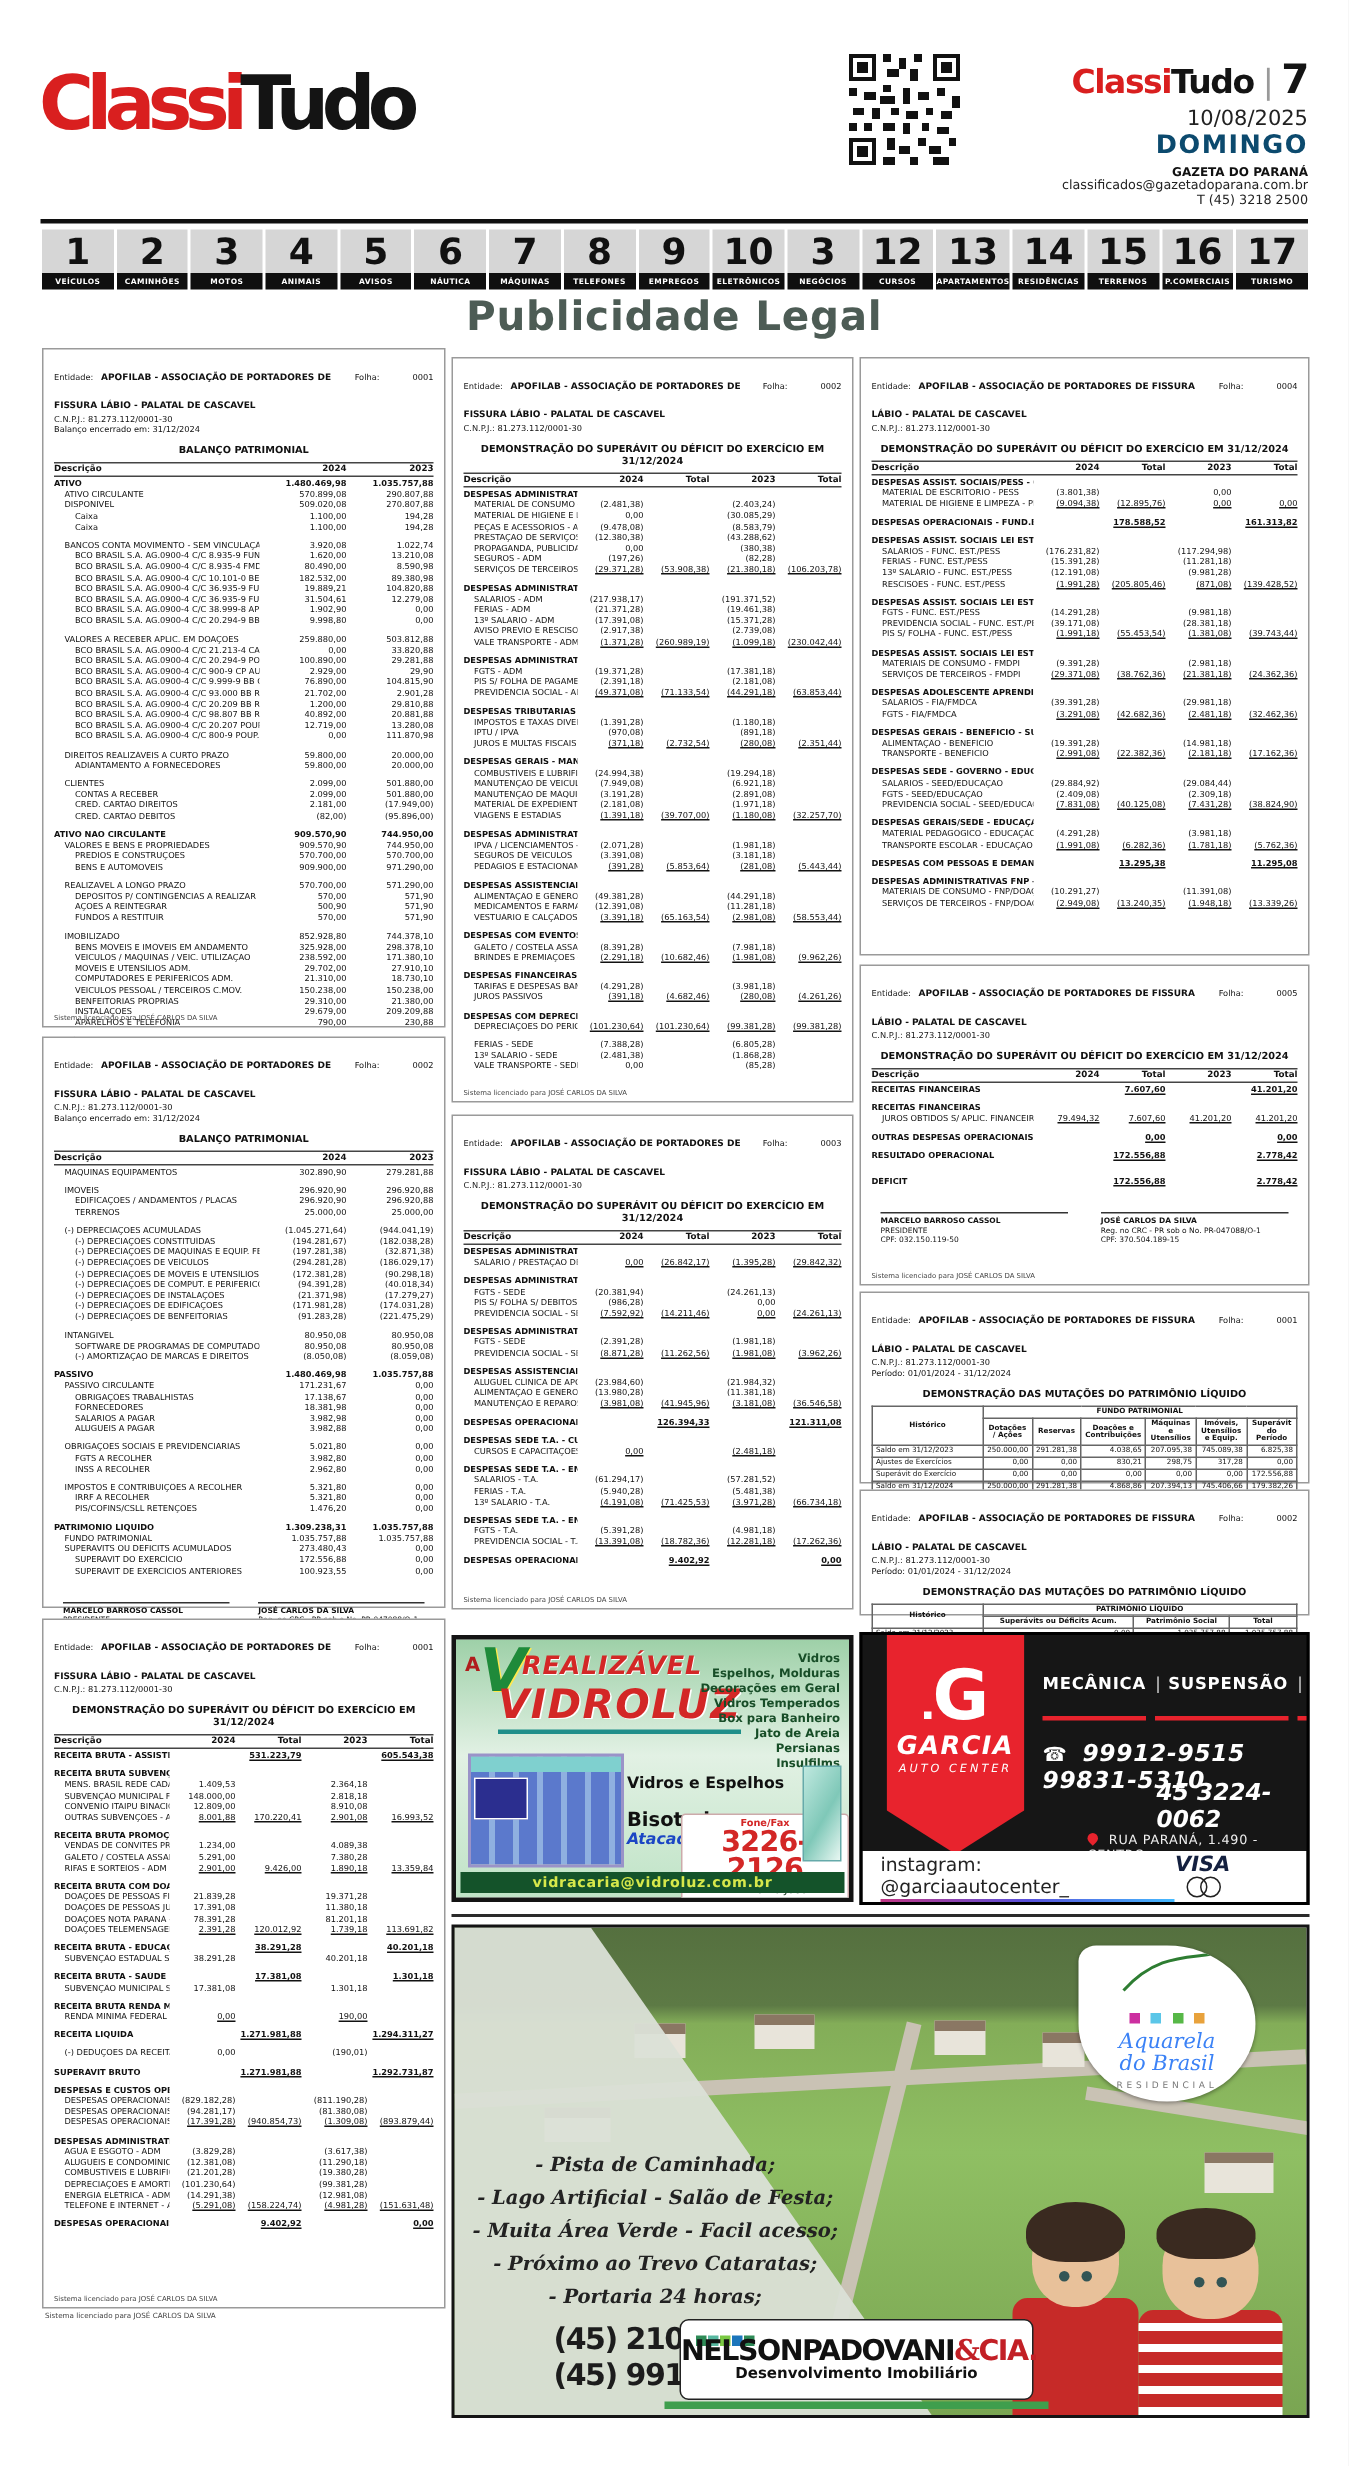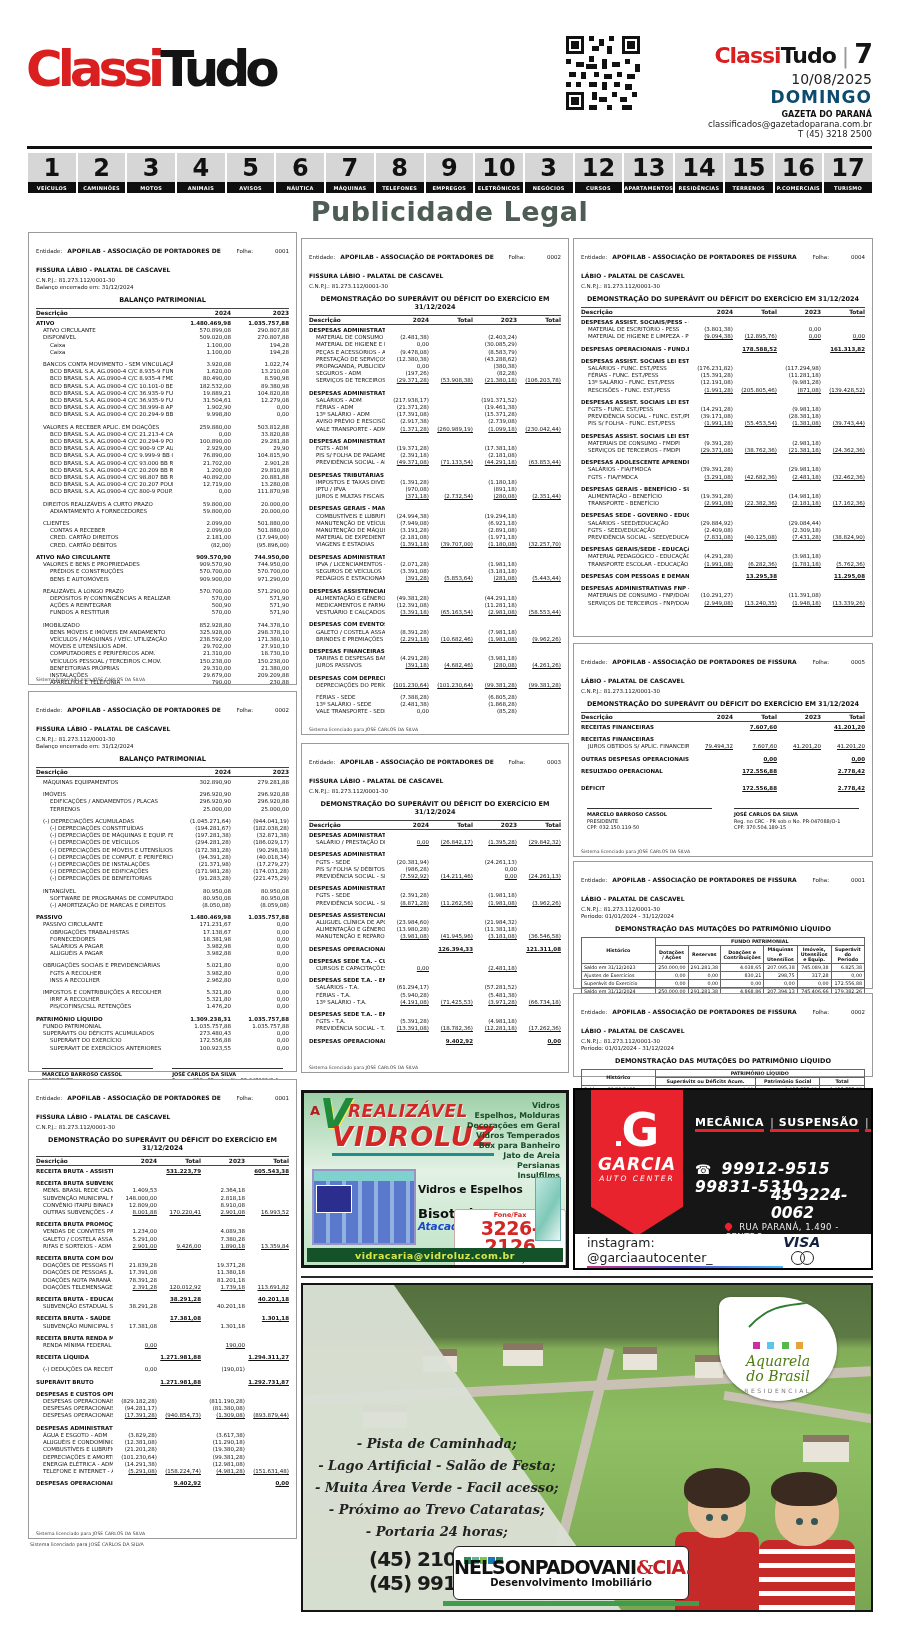--- a/index.html
+++ b/index.html
@@ -77,21 +77,21 @@
   .vid .glass{position:absolute;right:5px;top:84px;width:24px;height:62px;background:linear-gradient(120deg,#bfe8df,#7fc8b8 55%,#e8f7f2);border:1px solid #6aa;}
   .vid .mail{position:absolute;left:3px;right:3px;bottom:3px;height:14px;background:#14532a;color:#d7e84b;font-weight:800;font-size:9.5px;display:flex;align-items:center;justify-content:center;letter-spacing:.5px;}
   
   .gar{position:absolute;left:573px;top:1088px;width:300px;height:182px;box-sizing:border-box;border:2px solid #000;background:#161616;overflow:hidden;}
   .gar .ribbon{position:absolute;left:16px;top:0;width:92px;height:146px;background:#e8232d;clip-path:polygon(0 0,100% 0,100% 80%,50% 100%,0 80%);text-align:center;color:#fff;}
   .gar .g{font-size:46px;font-weight:800;margin-top:16px;line-height:48px;}
   .gar .gsq{display:inline-block;width:5px;height:5px;background:#fff;margin:0 1px;}
   .gar .gname{font-size:17px;font-weight:800;font-style:italic;letter-spacing:1px;}
   .gar .gsub{font-size:7.5px;font-style:italic;letter-spacing:2px;}
   .gar .svcline{position:absolute;left:120px;top:26px;color:#fff;font-size:11px;font-weight:700;letter-spacing:.5px;white-space:nowrap;}
-  .gar .svc{display:inline-block;border-bottom:3px solid #e8232d;padding-bottom:0;}
+  .gar .svc{display:inline-block;border-bottom:3px solid #e8232d;padding-bottom:15px;}
   .gar .svc+.svc{margin-left:6px;}
   .gar .svc+.svc::before{content:"|  ";color:#aaa;border:none;}
   .gar .phones{position:absolute;left:120px;top:70px;color:#fff;font-style:italic;font-weight:800;font-size:15.5px;letter-spacing:.5px;}
   .gar .phones .ico{font-style:normal;font-size:13px;margin-right:4px;}
   .gar .phone3{position:absolute;left:196px;top:96px;color:#fff;font-style:italic;font-weight:800;font-size:15.5px;}
   .gar .addr{position:absolute;left:150px;top:132px;color:#eee;font-size:8.5px;letter-spacing:.5px;}
   .gar .pin{display:inline-block;width:7px;height:7px;background:#e8232d;border-radius:50% 50% 50% 0;transform:rotate(-45deg);margin-right:4px;}
   .gar .strip{position:absolute;left:0;right:0;bottom:0;height:34px;background:#fff;display:flex;align-items:center;justify-content:space-between;padding:0 12px;}
   .gar .ig{font-size:12.5px;color:#222;}
   .gar .ig::after{content:"";display:block;height:2px;margin-top:1px;background:linear-gradient(90deg,#c13584,#5851db,#45bbff);}
@@ -102,21 +102,21 @@
   .adsep{position:absolute;left:301px;top:1276px;width:572px;height:2px;background:#2a2a2a;}
   
   .res{position:absolute;left:301px;top:1283px;width:572px;height:329px;box-sizing:border-box;border:2px solid #141414;overflow:hidden;background:linear-gradient(180deg,#55703f 0,#5d7a45 52px,#83ad58 64px,#8fbf63 150px,#7aa552 100%);}
   .res .road{position:absolute;background:#c9c2b4;}
   .res .house{position:absolute;width:34px;height:16px;background:#e8e4da;border-top:7px solid #8a7763;}
   .res .wedge{position:absolute;left:0;top:0;width:100%;height:100%;background:rgba(219,224,215,.95);clip-path:polygon(0 0,16% 0,56% 100%,0 100%);}
   .res .feat{position:absolute;left:12px;top:148px;font-family:"DejaVu Serif",serif;font-style:italic;font-weight:700;font-size:13px;line-height:22px;color:#222;text-align:center;}
   .res .phones{position:absolute;left:66px;top:262px;font-size:20px;font-weight:800;letter-spacing:-1px;color:#1c1c1c;line-height:24px;}
   .res .badge{position:absolute;right:34px;top:12px;width:118px;height:104px;background:#fff;border-radius:10% 50% 50% 50%;box-shadow:0 1px 3px rgba(0,0,0,.4);text-align:center;overflow:hidden;}
   .res .badge .sq{display:inline-block;width:7px;height:7px;margin:1px;}
-  .res .script{font-family:"DejaVu Serif",serif;font-style:italic;font-size:14px;color:#4d7c0f;line-height:15px;}
+  .res .script{font-family:"DejaVu Serif",serif;font-style:italic;font-size:14px;color:#3b82f6;line-height:15px;}
   .res .resid{font-size:6px;letter-spacing:2.5px;color:#777;margin-top:3px;}
   .res .logoBox{position:absolute;left:150px;bottom:10px;width:236px;height:54px;background:#fff;border-radius:6px;border:1px solid #222;text-align:center;padding-top:2px;box-sizing:border-box;}
   .res .mosaic{height:8px;text-align:left;padding-left:10px;}
   .res .mosaic i{display:inline-block;width:7px;height:7px;margin-right:1px;}
   .res .np{font-size:19px;font-weight:800;letter-spacing:-1px;color:#111;line-height:20px;}
   .res .np .amp{color:#c22026;font-family:"DejaVu Serif",serif;}
   .res .np .cia{color:#c22026;}
   .res .tag{font-size:10px;font-weight:700;color:#111;}
   .res .greenbar{position:absolute;left:140px;bottom:4px;width:256px;height:5px;background:#3f9e4d;}
   .res .kids{position:absolute;right:8px;bottom:0;width:210px;height:178px;}

